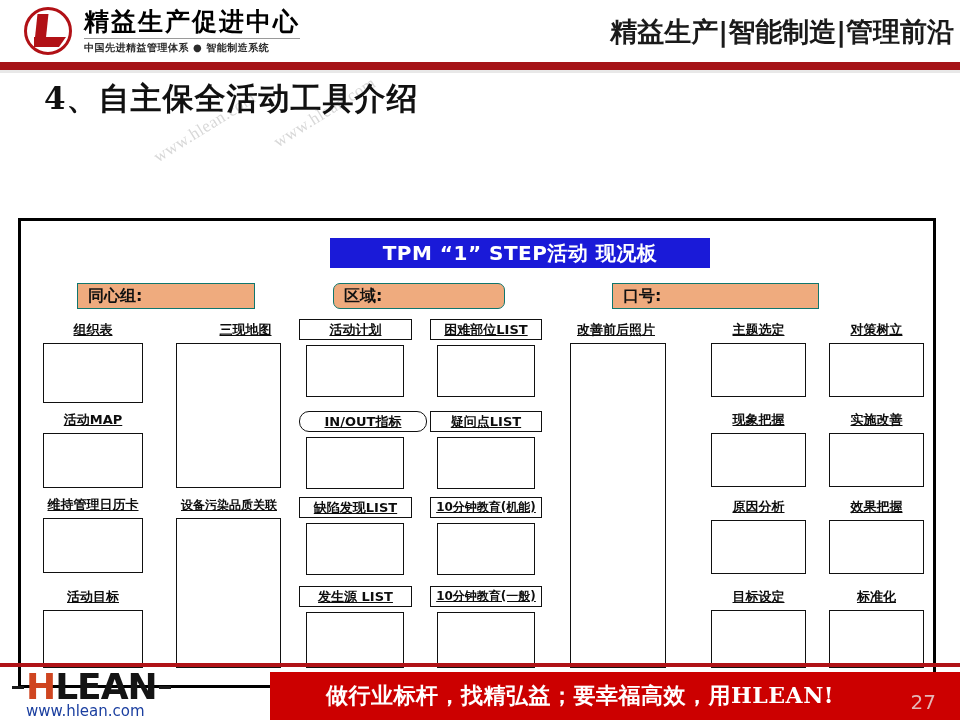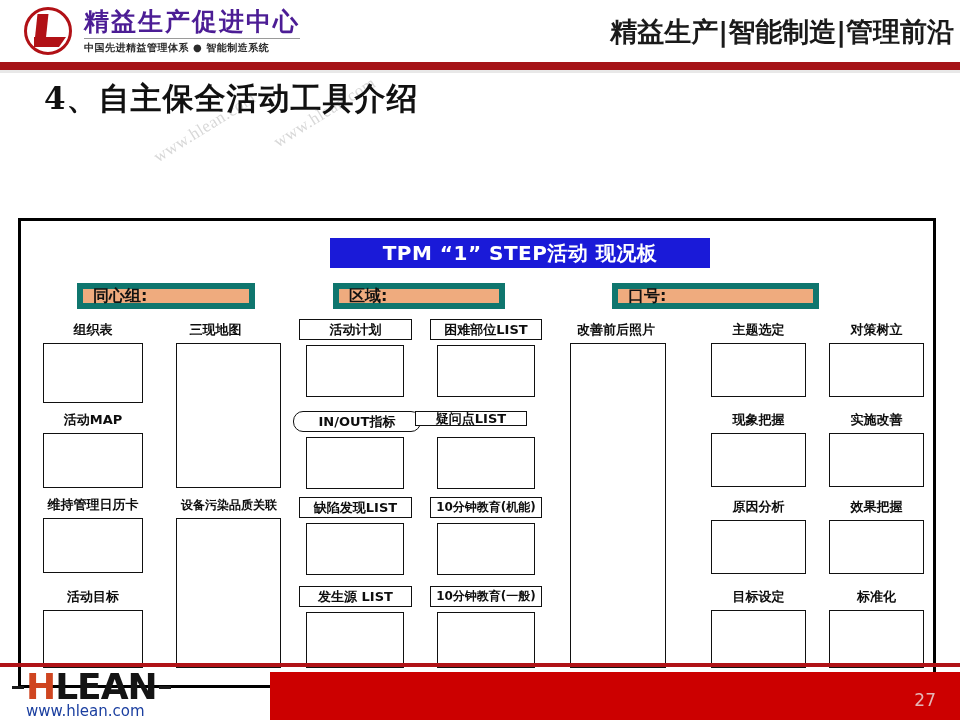--- a/index.html
+++ b/index.html
@@ -65,21 +65,21 @@
     left: 12px; top: 31px;
     width: 32px; height: 10px;
     background: #b11116;
     clip-path: polygon(0 0, 100% 0, 78% 100%, 0% 100%);
   }
   .logo-text { display: flex; flex-direction: column; }
   .logo-main {
     font-family: "DejaVu Serif", "Liberation Serif", serif;
     font-size: 25px;
     font-weight: bold;
-    color: #4c1d95;
+    color: #000000;
     letter-spacing: 2px;
     line-height: 1.05;
   }
   .logo-rule { height: 1px; background: #9a9a9a; margin: 2px 0 2px 0; }
   .logo-sub {
     font-size: 10px;
     font-weight: bold;
     color: #2b2b2b;
     letter-spacing: 0.5px;
     white-space: nowrap;
@@ -157,66 +157,67 @@
     font-size: 20px;
     font-weight: bold;
     color: #ffffff;
     letter-spacing: 0.5px;
   }
 
   .peach-box {
     position: absolute;
     height: 26px;
     background: #efab7e;
-    border: 6px solid #0f766e;
+    border: 1px solid #0f766e;
     box-sizing: border-box;
     display: flex;
     align-items: center;
     padding-left: 10px;
     font-family: "DejaVu Sans", "Liberation Sans", sans-serif;
     font-size: 16px;
     font-weight: bold;
     color: #111111;
   }
   .peach-1 { left: 56px;  top: 62px; width: 178px; }
-  .peach-2 { left: 312px; top: 62px; width: 172px; }
+  .peach-2 { left: 312px; top: 62px; width: 172px; border-radius: 7px; }
   .peach-3 { left: 591px; top: 62px; width: 207px; }
 
   
   .cell-label {
     position: absolute;
     font-family: "DejaVu Sans", "Liberation Sans", sans-serif;
     font-weight: bold;
     color: #0d0d0d;
     text-align: center;
     white-space: nowrap;
     box-sizing: border-box;
     display: flex;
     align-items: center;
     justify-content: center;
+    text-decoration: underline;
   }
   .cell-label.plain { font-size: 13px; }
   .cell-label.boxed {
     font-size: 13px;
     border: 1px solid #111111;
     background: #ffffff;
   }
   .cell-label.small { font-size: 12px; }
 
   .cell-box {
     position: absolute;
     border: 1px solid #111111;
     background: #ffffff;
     box-sizing: border-box;
   }
   .page-num {
     position: absolute;
     right: 24px; top: 690px;
     font-family: "DejaVu Sans", "Liberation Sans", sans-serif;
-    font-size: 17px;
+    font-size: 20px;
     color: #e4b6b6;
     z-index: 20;
   }
 
   
   .footer-rule {
     position: absolute;
     left: 0; top: 663px; width: 960px; height: 4px;
     background: #b01317;
     z-index: 11;
@@ -317,42 +318,42 @@
 
     <div class="cell-label plain" style="left:22px; top:190px; width:100px; height:18px;">活动MAP</div>
     <div class="cell-box" style="left:22px; top:212px; width:100px; height:55px;"></div>
 
     <div class="cell-label plain" style="left:16px; top:275px; width:112px; height:18px;">维持管理日历卡</div>
     <div class="cell-box" style="left:22px; top:297px; width:100px; height:55px;"></div>
 
     <div class="cell-label plain" style="left:22px; top:367px; width:100px; height:18px;">活动目标</div>
     <div class="cell-box" style="left:22px; top:389px; width:100px; height:58px;"></div>
 
-    <div class="cell-label plain" style="left:142px; top:100px; width:105px; height:18px;">三现地图</div>
+    <div class="cell-label plain" style="left:172px; top:100px; width:105px; height:18px;">三现地图</div>
     <div class="cell-box" style="left:155px; top:122px; width:105px; height:145px;"></div>
 
     <div class="cell-label small" style="left:148px; top:275px; width:120px; height:18px;">设备污染品质关联</div>
     <div class="cell-box" style="left:155px; top:297px; width:105px; height:150px;"></div>
 
     <div class="cell-label boxed" style="left:278px; top:98px; width:113px; height:21px;text-align:center;">活动计划</div>
     <div class="cell-box" style="left:285px; top:124px; width:98px; height:52px;"></div>
 
-    <div class="cell-label boxed" style="left:272px; top:190px; width:128px; height:21px;border-radius:10px;">IN/OUT指标</div>
+    <div class="cell-label boxed" style="left:278px; top:190px; width:128px; height:21px;border-radius:10px;">IN/OUT指标</div>
     <div class="cell-box" style="left:285px; top:216px; width:98px; height:52px;"></div>
 
     <div class="cell-label boxed" style="left:278px; top:276px; width:113px; height:21px;">缺陷发现LIST</div>
     <div class="cell-box" style="left:285px; top:302px; width:98px; height:52px;"></div>
 
     <div class="cell-label boxed" style="left:278px; top:365px; width:113px; height:21px;">发生源 LIST</div>
     <div class="cell-box" style="left:285px; top:391px; width:98px; height:56px;"></div>
 
     <div class="cell-label boxed" style="left:409px; top:98px; width:112px; height:21px;">困难部位LIST</div>
     <div class="cell-box" style="left:416px; top:124px; width:98px; height:52px;"></div>
 
-    <div class="cell-label boxed" style="left:394px; top:190px; width:112px; height:15px;">疑问点LIST</div>
+    <div class="cell-label boxed" style="left:409px; top:190px; width:112px; height:21px;">疑问点LIST</div>
     <div class="cell-box" style="left:416px; top:216px; width:98px; height:52px;"></div>
 
     <div class="cell-label boxed small" style="left:409px; top:276px; width:112px; height:21px;">10分钟教育(机能)</div>
     <div class="cell-box" style="left:416px; top:302px; width:98px; height:52px;"></div>
 
     <div class="cell-label boxed small" style="left:409px; top:365px; width:112px; height:21px;">10分钟教育(一般)</div>
     <div class="cell-box" style="left:416px; top:391px; width:98px; height:56px;"></div>
 
     <div class="cell-label plain" style="left:540px; top:100px; width:110px; height:18px;">改善前后照片</div>
     <div class="cell-box" style="left:549px; top:122px; width:96px; height:325px;"></div>
@@ -378,20 +379,21 @@
     <div class="cell-label plain" style="left:808px; top:277px; width:95px; height:18px;">效果把握</div>
     <div class="cell-box" style="left:808px; top:299px; width:95px; height:54px;"></div>
 
     <div class="cell-label plain" style="left:808px; top:367px; width:95px; height:18px;">标准化</div>
     <div class="cell-box" style="left:808px; top:389px; width:95px; height:58px;"></div>
 
   </div>
 
   <div class="footer-rule"></div>
   <div class="footer-bar"></div>
+  <div class="footer-slogan">做行业标杆，找精弘益；要幸福高效，用HLEAN!</div>
   <div class="page-num">27</div>
 
   <div class="hlean-logo">
     <div class="hlean-row">
       <span class="hl-dash"></span>
       <span class="hl-h">H</span>
       <span class="hl-lean">LEAN</span>
       <span class="hl-dash right"></span>
     </div>
     <div class="hl-url">www.hlean.com</div>

